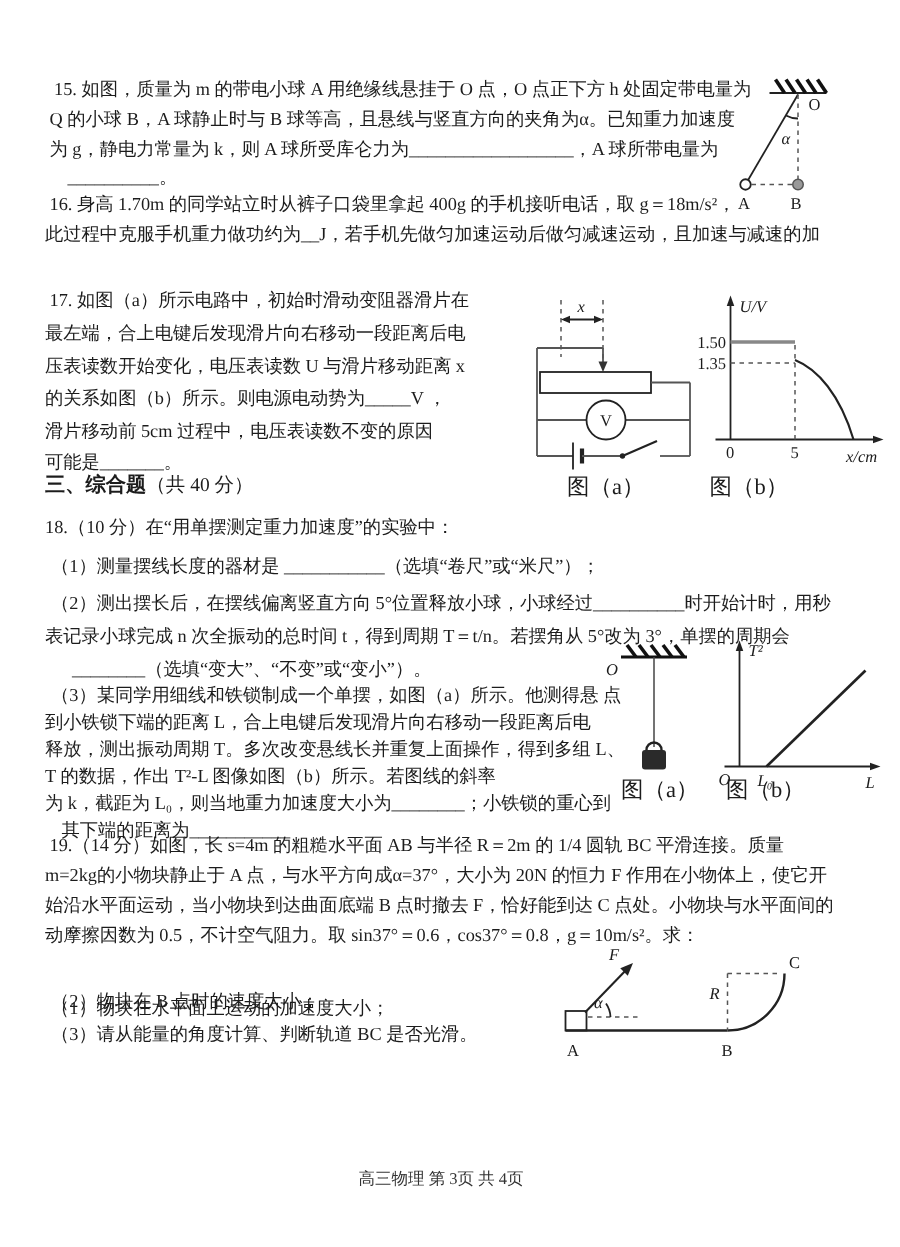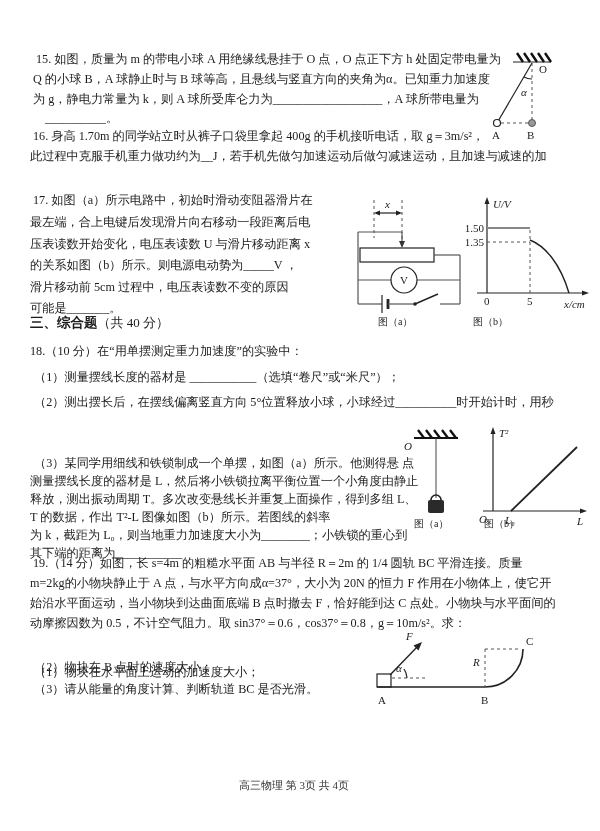--- a/index.html
+++ b/index.html
@@ -1,21 +1,21 @@
 <!DOCTYPE html>
 <html><head>
 <meta charset="utf-8">
 <style>
   html,body{margin:0;padding:0;background:#ffffff;}
   .page{
     position:relative;width:600px;height:831px;background:#ffffff;
     font-family:"Liberation Serif","DejaVu Serif",serif;color:#1c1c1c;overflow:hidden;border-radius:21px;
   }
   .ln{position:absolute;white-space:nowrap;font-size:12.2px;line-height:1;}
-  .figlabel{position:absolute;white-space:nowrap;font-size:10px;}
+  .figlabel{position:absolute;white-space:nowrap;font-size:15px;}
   .sec{position:absolute;white-space:nowrap;font-size:13px;}
   .sec b{font-weight:bold;font-size:13.5px;}
   .footer{position:absolute;left:0;right:12px;text-align:center;font-size:11px;color:#333;}
   svg{position:absolute;overflow:visible;}
   svg text{font-family:"Liberation Serif","DejaVu Serif",serif;font-size:11px;fill:#1c1c1c;}
   svg text.it{font-style:italic;}
   .wire{stroke:#555;stroke-width:1.2;fill:none;}
   .blk{stroke:#222;stroke-width:1.2;fill:none;}
   .dash{stroke:#555;stroke-width:1;fill:none;stroke-dasharray:3,3;}
   .thick{stroke:#888;stroke-width:2.2;fill:none;}
@@ -44,21 +44,21 @@
     <line x1="49" y1="13" x2="49" y2="73" class="dash"></line>
     <path d="M 41,27 A 16 16 0 0 0 49,29" class="blk"></path>
     <text x="38" y="46" class="it">α</text>
     <line x1="18" y1="73" x2="45" y2="73" class="dash"></line>
     <circle cx="14" cy="73" r="3.5" fill="#fff" stroke="#222" stroke-width="1.2"></circle>
     <circle cx="49" cy="73" r="3.5" fill="#999" stroke="#555" stroke-width="1"></circle>
     <text x="9" y="89">A</text>
     <text x="44" y="89">B</text>
   </svg>
 
-  <div class="ln" style="left:33px;top:130px">16. 身高 1.70m 的同学站立时从裤子口袋里拿起 400g 的手机接听电话，取 g＝3m/s²，</div>
+  <div class="ln" style="left:33px;top:130px">16. 身高 1.70m 的同学站立时从裤子口袋里拿起 400g 的手机接听电话，取 g＝18m/s²，</div>
   <div class="ln" style="left:30px;top:150px">此过程中克服手机重力做功约为__J，若手机先做匀加速运动后做匀减速运动，且加速与减速的加</div>
 
   <div class="ln" style="left:33px;top:194px">17. 如图（a）所示电路中，初始时滑动变阻器滑片在</div>
   <div class="ln" style="left:30px;top:216px">最左端，合上电键后发现滑片向右移动一段距离后电</div>
   <div class="ln" style="left:30px;top:238px">压表读数开始变化，电压表读数 U 与滑片移动距离 x</div>
   <div class="ln" style="left:30px;top:259px">的关系如图（b）所示。则电源电动势为_____V ，</div>
   <div class="ln" style="left:30px;top:281px">滑片移动前 5cm 过程中，电压表读数不变的原因</div>
   <div class="ln" style="left:30px;top:302px">可能是_______。</div>
 
   <svg style="left:352px;top:198px" width="118" height="118" viewBox="0 0 118 118">
@@ -118,26 +118,28 @@
   </svg>
 
   <div class="figlabel" style="left:378px;top:315px">图（a）</div>
   <div class="figlabel" style="left:473px;top:315px">图（b）</div>
 
   <div class="sec" style="left:30px;top:314px"><b>三、综合题</b><span>（共 40 分）</span></div>
 
   <div class="ln" style="left:30px;top:345px">18.（10 分）在“用单摆测定重力加速度”的实验中：</div>
   <div class="ln" style="left:34px;top:371px">（1）测量摆线长度的器材是 ___________（选填“卷尺”或“米尺”）；</div>
   <div class="ln" style="left:34px;top:396px">（2）测出摆长后，在摆线偏离竖直方向 5°位置释放小球，小球经过__________时开始计时，用秒</div>
+  <div class="ln" style="left:30px;top:418px">表记录小球完成 n 次全振动的总时间 t，得到周期 T＝t/n。若摆角从 5°改为 3°，单摆的周期会</div>
+  <div class="ln" style="left:48px;top:440px">________（选填“变大”、“不变”或“变小”）。</div>
   <div class="ln" style="left:34px;top:457px">（3）某同学用细线和铁锁制成一个单摆，如图（a）所示。他测得悬 点</div>
-  <div class="ln" style="left:30px;top:475px">测量摆线长度的器材是 L，然后将小铁锁拉离平衡位置一个小角度由静止</div>
+  <div class="ln" style="left:30px;top:475px">到小铁锁下端的距离 L，合上电键后发现滑片向右移动一段距离后电</div>
   <div class="ln" style="left:30px;top:493px">释放，测出振动周期 T。多次改变悬线长并重复上面操作，得到多组 L、</div>
   <div class="ln" style="left:30px;top:511px">T 的数据，作出 T²-L 图像如图（b）所示。若图线的斜率</div>
   <div class="ln" style="left:30px;top:529px">为 k，截距为 L₀，则当地重力加速度大小为________；小铁锁的重心到</div>
-  <div class="ln" style="left:30px;top:547px">其下端的距离为___________</div>
+  <div class="ln" style="left:41px;top:547px">其下端的距离为___________</div>
 
   <svg style="left:398px;top:426px" width="70" height="100" viewBox="0 0 70 100">
     <g>
       <line x1="16" y1="12" x2="60" y2="12" stroke="#111" stroke-width="2"></line>
       <line x1="20" y1="4" x2="26" y2="12" stroke="#111" stroke-width="2.4"></line>
       <line x1="28" y1="4" x2="34" y2="12" stroke="#111" stroke-width="2.4"></line>
       <line x1="36" y1="4" x2="42" y2="12" stroke="#111" stroke-width="2.4"></line>
       <line x1="44" y1="4" x2="50" y2="12" stroke="#111" stroke-width="2.4"></line>
       <line x1="52" y1="4" x2="58" y2="12" stroke="#111" stroke-width="2.4"></line>
     </g>

